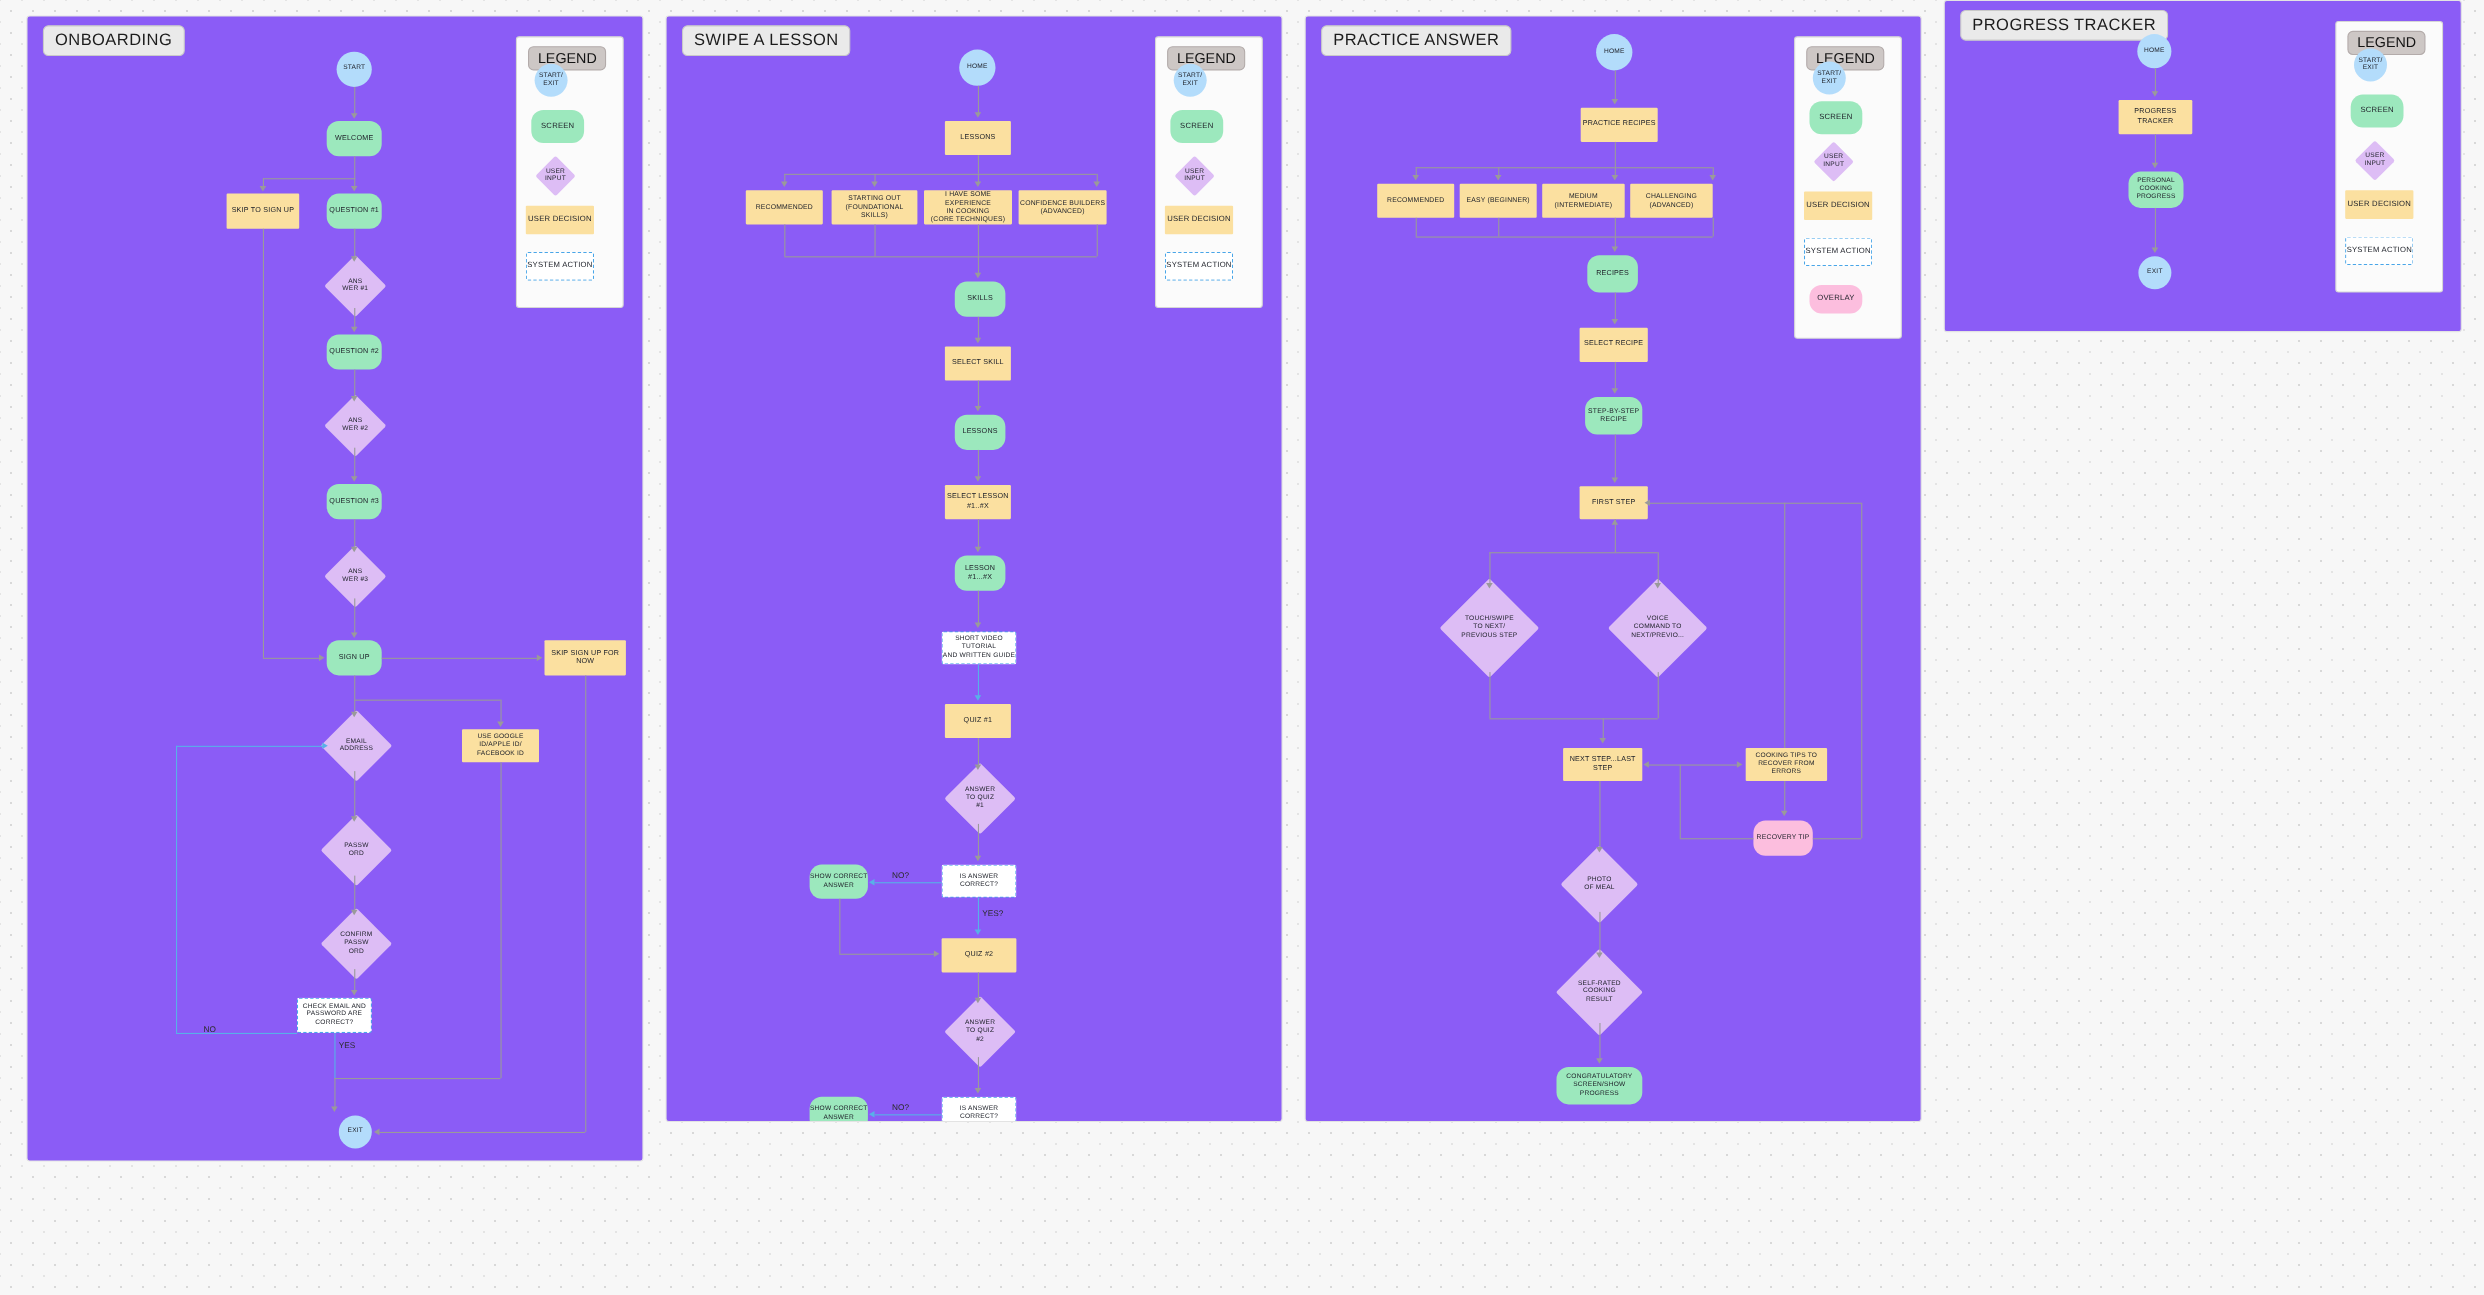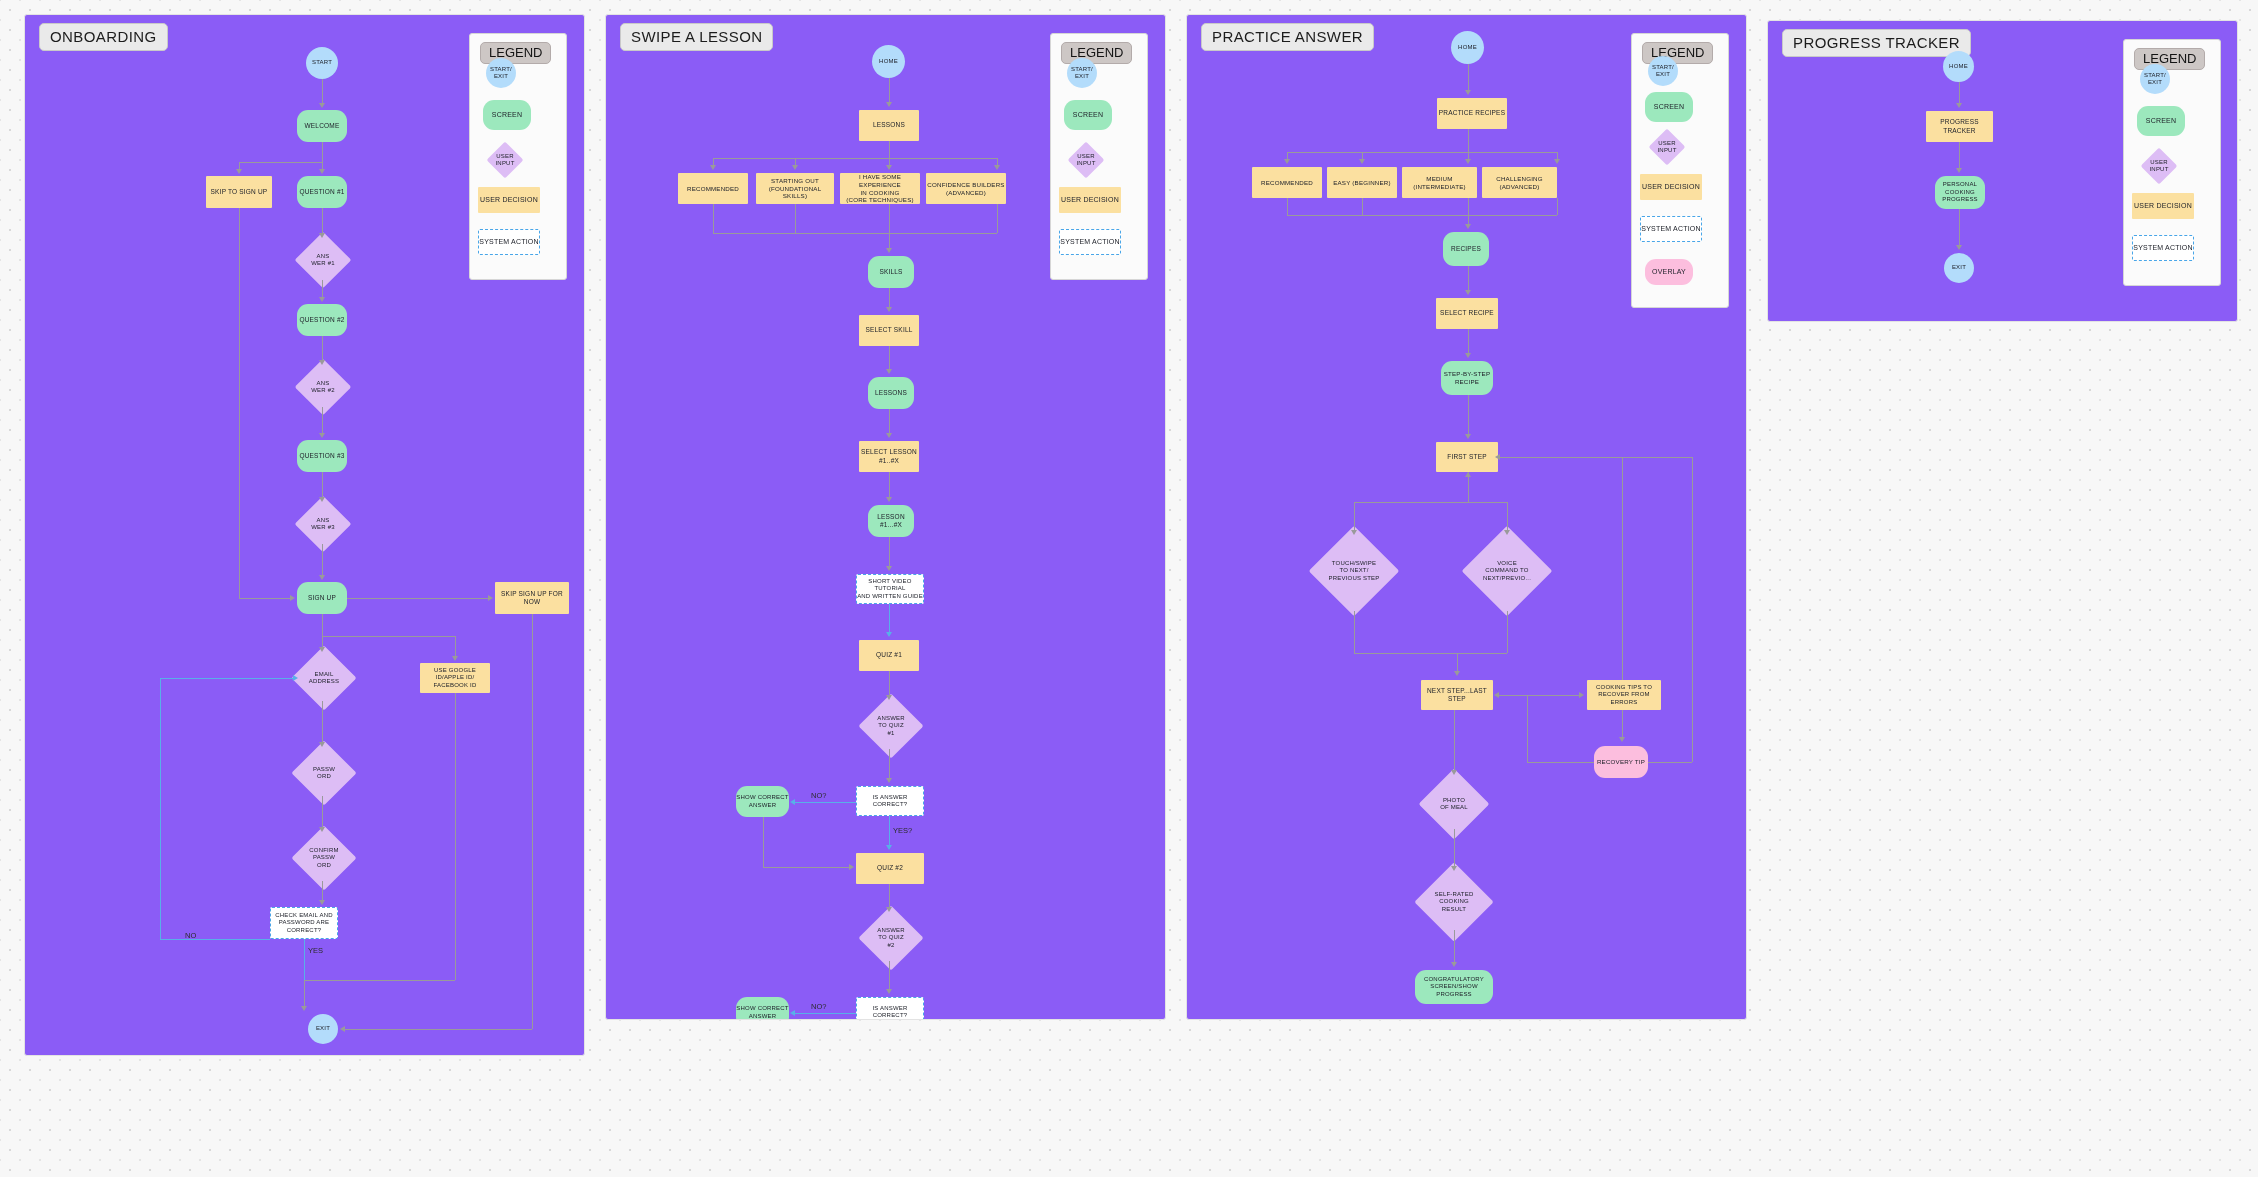--- a/index.html
+++ b/index.html
@@ -488,21 +488,21 @@
   <div class="edge v" style="left:435px;top:442px;height:223px;"></div>
 
   <div class="edge v" style="left:267px;top:695px;height:61px;"></div>
   <div class="arrow down" style="left:263.5px;top:755px;"></div>
   <div class="edge v" style="left:267px;top:814px;height:38px;"></div>
   <div class="arrow down" style="left:263.5px;top:851px;"></div>
   <div class="edge v" style="left:267px;top:915px;height:33px;"></div>
   <div class="arrow down" style="left:263.5px;top:947px;"></div>
 </div>
 
-<div class="panel" style="left:1767px;top:20px;width:469px;height:300px;">
+<div class="panel" style="left:1767px;top:0;width:469px;height:300px;">
 
   <div class="panel-title" style="left:14px;top:8px;">PROGRESS TRACKER</div>
 
   <div class="legend-box" style="left:355px;top:18px;width:96px;height:245px;">
     <div class="legend-title" style="left:10px;top:8px;">LEGEND</div>
     <div class="node n-start lg-start" style="left:16px;top:24px;">START/
 EXIT</div>
     <div class="node n-screen lg-screen" style="left:13px;top:66px;">SCREEN</div>
     <div class="node n-input lg-input" style="left:22px;top:113px;"><span class="dia"></span><span class="lbl">USER
 INPUT</span></div>

